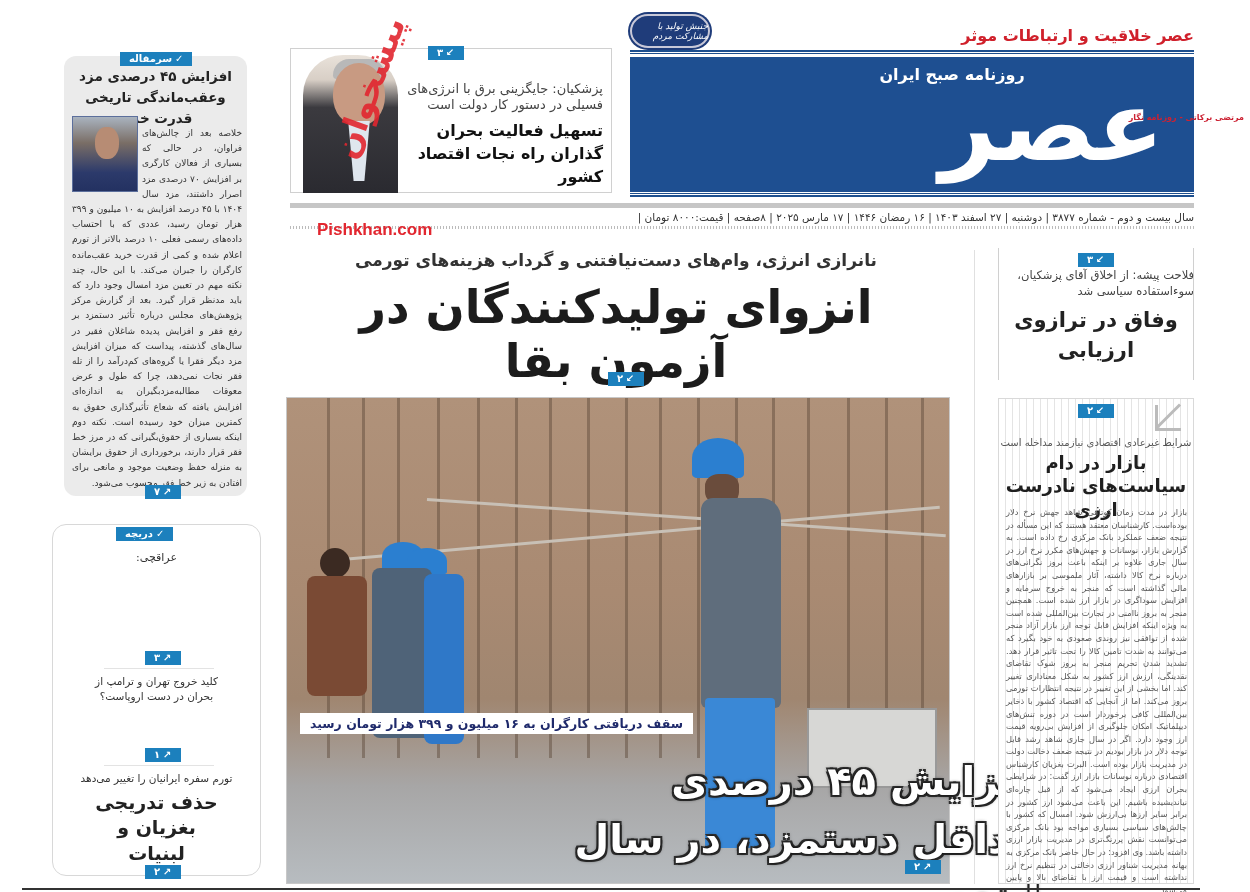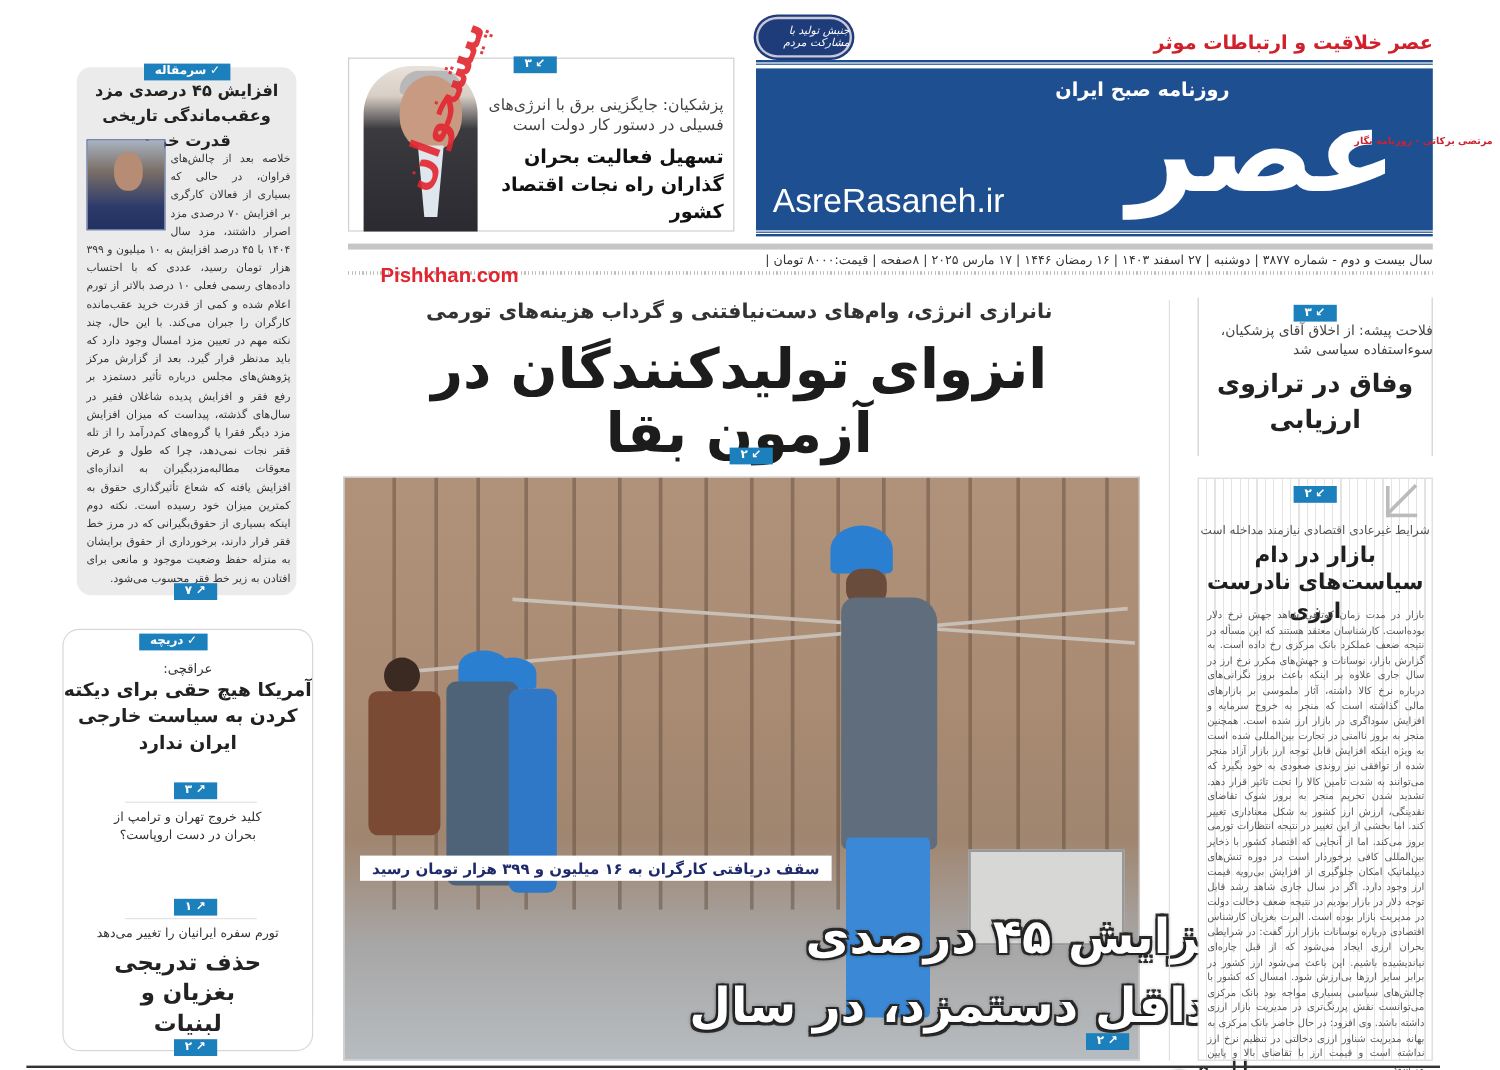--- a/index.html
+++ b/index.html
@@ -100,21 +100,20 @@
 <body>
 
 <div class="abs rtl tagline">عصر خلاقیت و ارتباطات موثر</div>
 <div class="abs seal">
     <span class="rtl">جنبش تولید با مشارکت مردم</span>
   </div>
 <div class="abs mast-lines-top"></div>
 <div class="abs mast">
   <div class="abs rtl mast-sub">روزنامه صبح ایران</div>
   <div class="abs rtl mast-title">عصر رسانه</div>
-  <div class="abs mast-url">AsreRasaneh.ir</div>
 </div>
 <div class="abs mast-lines-bot"></div>
 
 <div class="abs grey-rule"></div>
 <div class="abs rtl dateline">سال بیست و دوم - شماره ۳۸۷۷ | دوشنبه | ۲۷ اسفند ۱۴۰۳ | ۱۶ رمضان ۱۴۴۶ | ۱۷ مارس ۲۰۲۵ | ۸صفحه | قیمت:۸۰۰۰ تومان |</div>
 <div class="abs dotted-rule"></div>
 
 <div class="abs teaser">
   <div class="abs teaser-photo">
     <div class="abs teaser-hair"></div>
@@ -160,21 +159,20 @@
 <div class="abs col-left-2"></div>
 <div class="abs win-tag">
   <span class="page-tag" style="direction:rtl">
       <span>✓</span>
       <span>دریچه</span>
     </span>
 </div>
 
 <div class="abs rtl win-block" style="top:550px;">
   <div class="w-kicker">عراقچی:</div>
-  <div class="w-title">آمریکا هیچ حقی برای دیکته کردن به سیاست خارجی ایران ندارد</div>
 </div>
 <div class="abs" style="left:145px;top:646px;">
   <span class="page-tag">
       <span>۳</span>
       <span>↗</span>
     </span>
 </div>
 <div class="abs thin-rule" style="left:104px;top:668px;"></div>
 
 <div class="abs rtl win-block" style="top:674px;">

